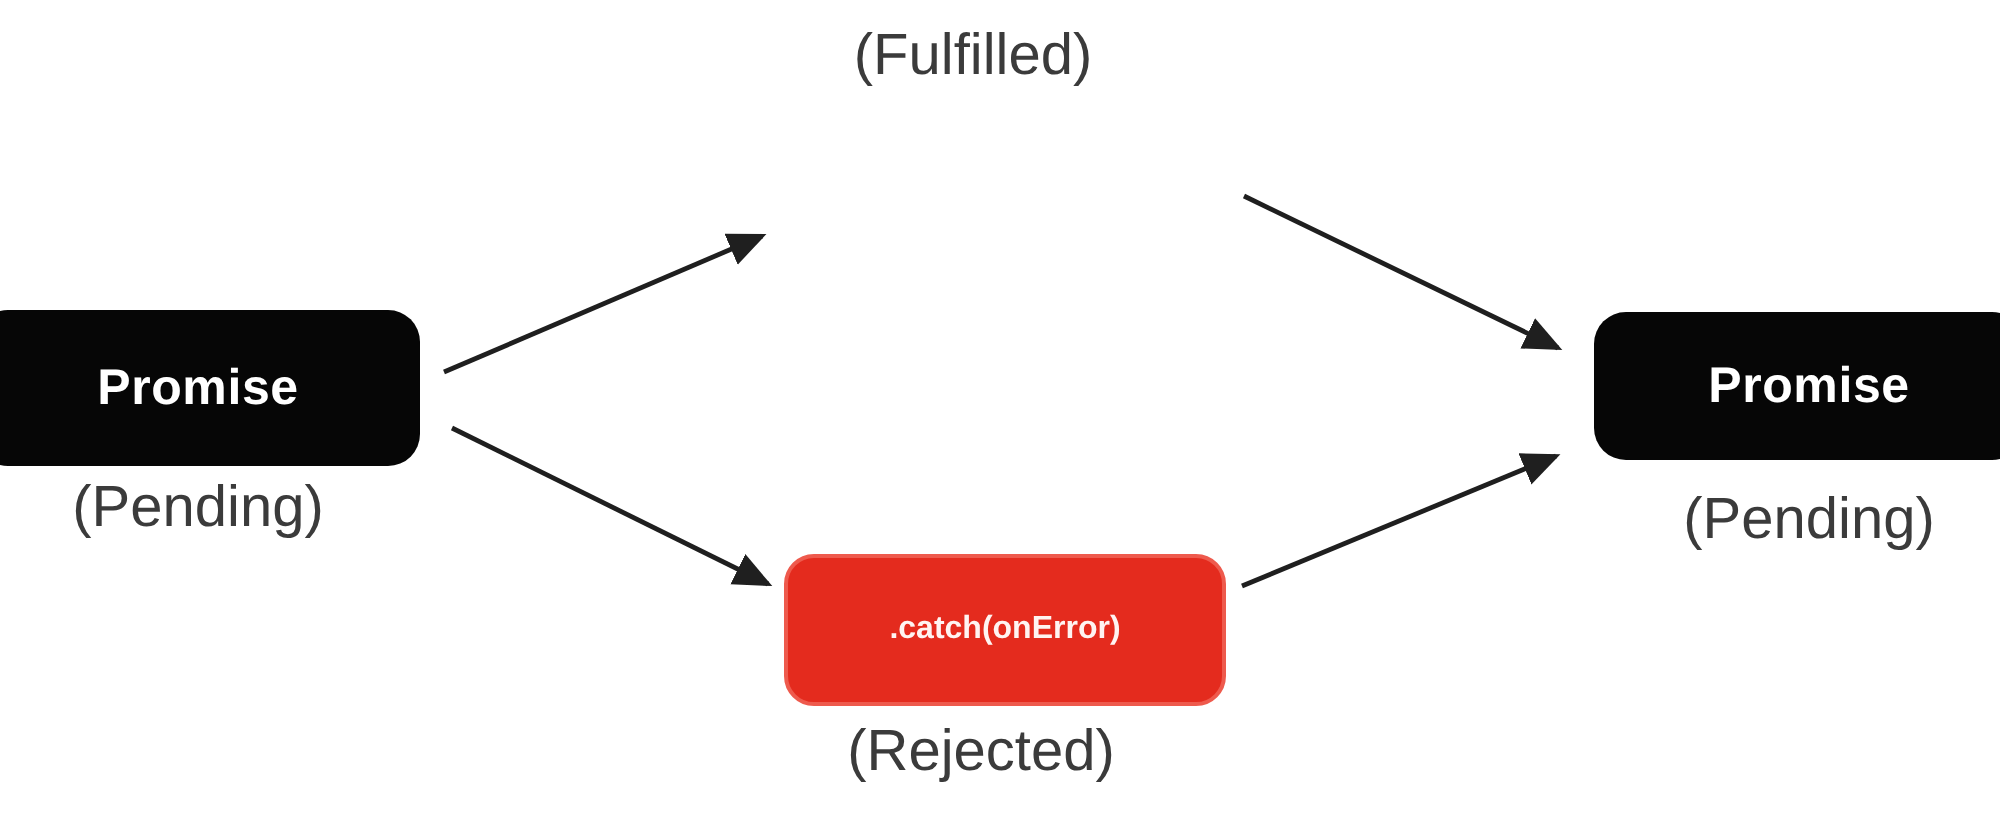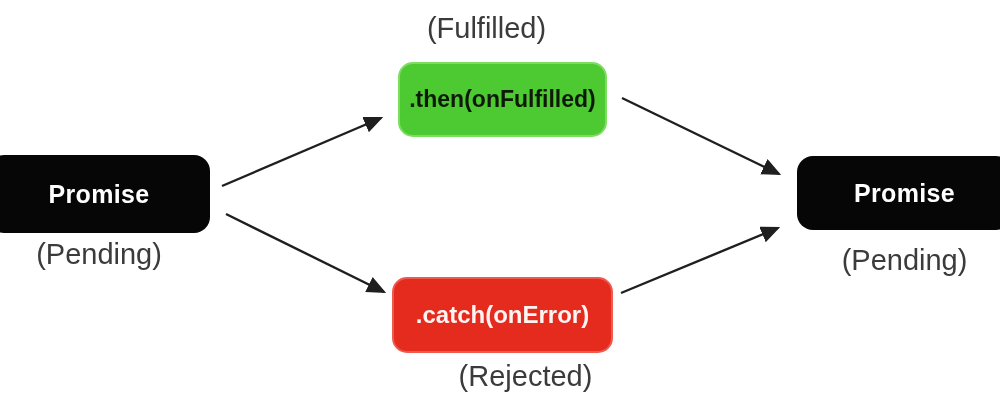--- a/index.html
+++ b/index.html
@@ -33,21 +33,21 @@
     border-radius: 15px;
     font-weight: bold;
     font-size: 23px;
   }
   .catch-box {
     background: #e42b1e;
     border: 2px solid #ee5a4d;
     color: #fff4f2;
     border-radius: 15px;
     font-weight: bold;
-    font-size: 24px;
+    font-size: 16px;
   }
   .state-label {
     position: absolute;
     color: #3b3b3b;
     font-size: 29px;
     text-align: center;
     white-space: nowrap;
   }
   #edges {
     position: absolute;
@@ -76,27 +76,24 @@
       <line x1="622" y1="98" x2="779" y2="174" marker-end="url(#arrowhead)"></line>
       <line x1="621" y1="293" x2="778" y2="228" marker-end="url(#arrowhead)"></line>
     </svg>
 
   <div class="node promise-box" style="left:-12px; top:155px; width:222px; height:78px;">
     <span>Promise</span>
   </div>
   <div class="state-label" style="left:-12px; top:238px; width:222px;">(Pending)</div>
 
   <div class="state-label" style="left:382px; top:12px; width:209px;">(Fulfilled)</div>
-  <div class="node then-box" style="left:398px; top:62px; width:209px; height:75px;">
-    <span>.then(onFulfilled)</span>
-  </div>
 
   <div class="node catch-box" style="left:392px; top:277px; width:221px; height:76px;">
     <span>.catch(onError)</span>
   </div>
-  <div class="state-label" style="left:415px; top:360px; width:221px;">(Rejected)</div>
+  <div class="state-label" style="left:380px; top:360px; width:221px;">(Rejected)</div>
 
   <div class="node promise-box" style="left:797px; top:156px; width:215px; height:74px;">
     <span>Promise</span>
   </div>
   <div class="state-label" style="left:797px; top:244px; width:215px;">(Pending)</div>
 
 </div>
 
 </body></html>

